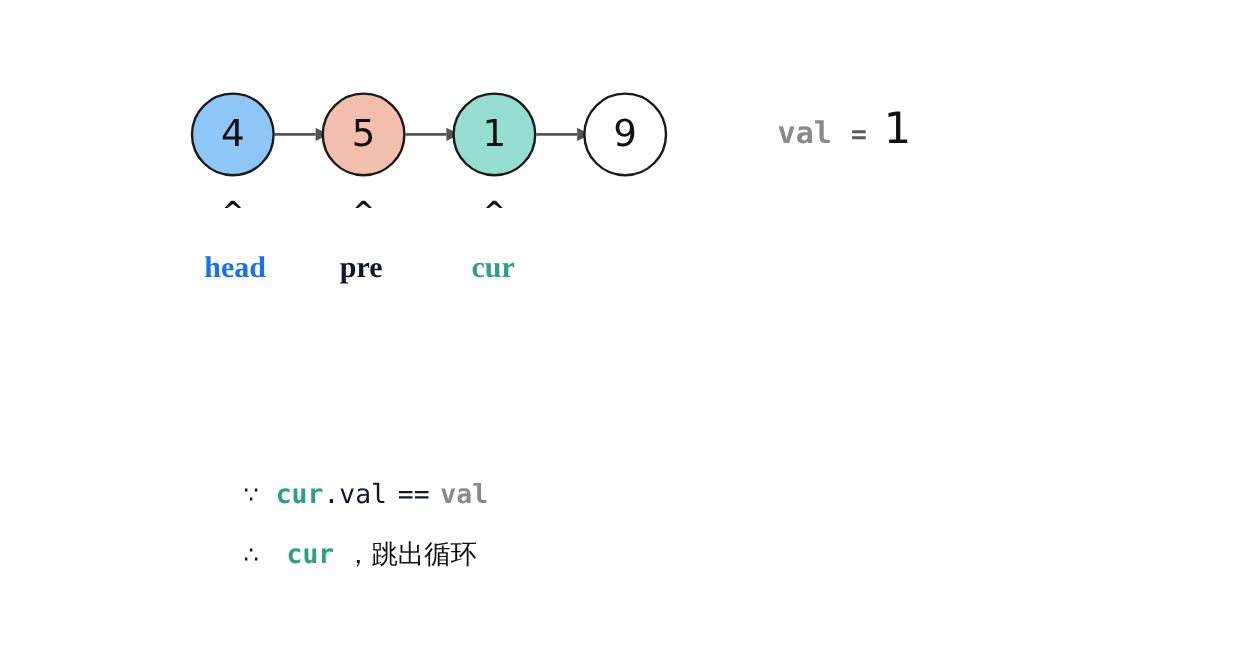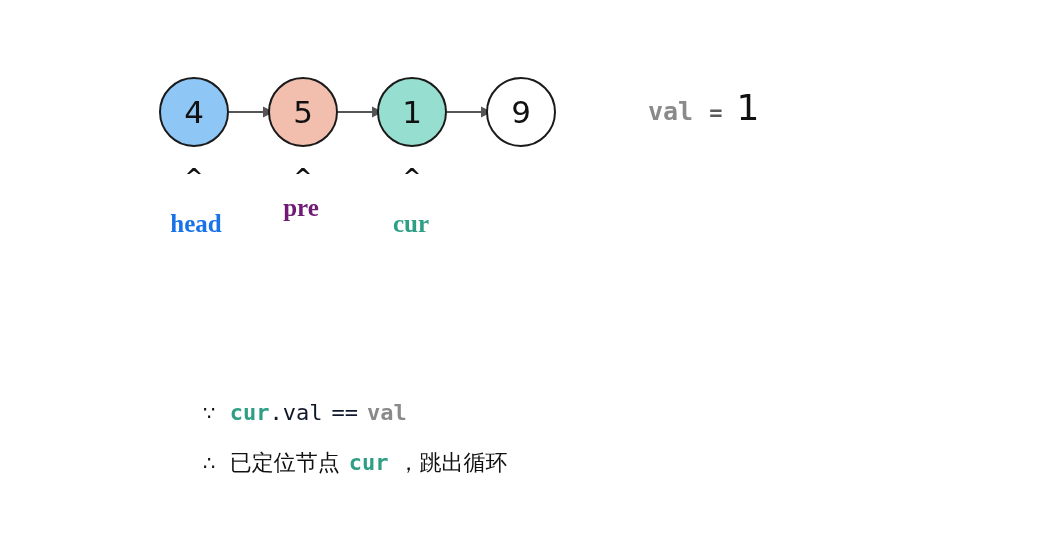--- a/index.html
+++ b/index.html
@@ -162,41 +162,40 @@
   </div>
   <div class="node" style="left:486px; top:77px; background:#FFFFFF;">
     <span class="node-value">9</span>
   </div>
 
   <div class="caret" style="left:174px; top:166px;">^</div>
   <div class="caret" style="left:283px; top:166px;">^</div>
   <div class="caret" style="left:392px; top:166px;">^</div>
 
   <div class="ptr-label" style="left:126px; top:211px; color:#1872E8;">head</div>
-  <div class="ptr-label" style="left:231px; top:195px; color:#701a75;">pre</div>
+  <div class="ptr-label" style="left:231px; top:211px; color:#0f172a;">pre</div>
   <div class="ptr-label" style="left:341px; top:211px; color:#2E9E85;">cur</div>
 
   <div id="val-expr">
     <span class="v-name">val</span>
     <span class="v-eq">=</span>
     <span class="v-num">1</span>
   </div>
 
   <div class="reason-line" id="reason-1">
     <span class="logic-sym">∵</span>
     <span class="mono bold" style="color:#2E9E85;">cur</span>
     <span class="mono">.val</span>
     <span class="sp-s"></span>
     <span class="mono">==</span>
     <span class="sp-s"></span>
     <span class="mono bold" style="color:#8a8a8a;">val</span>
   </div>
 
   <div class="reason-line" id="reason-2">
     <span class="logic-sym">∴</span>
-    <span class="han">已定位节点</span>
     <span class="sp-s"></span>
     <span class="mono bold" style="color:#2E9E85;">cur</span>
     <span class="sp-s"></span>
     <span class="han">，跳出循环</span>
   </div>
 
 </div>
 
 </body></html>

